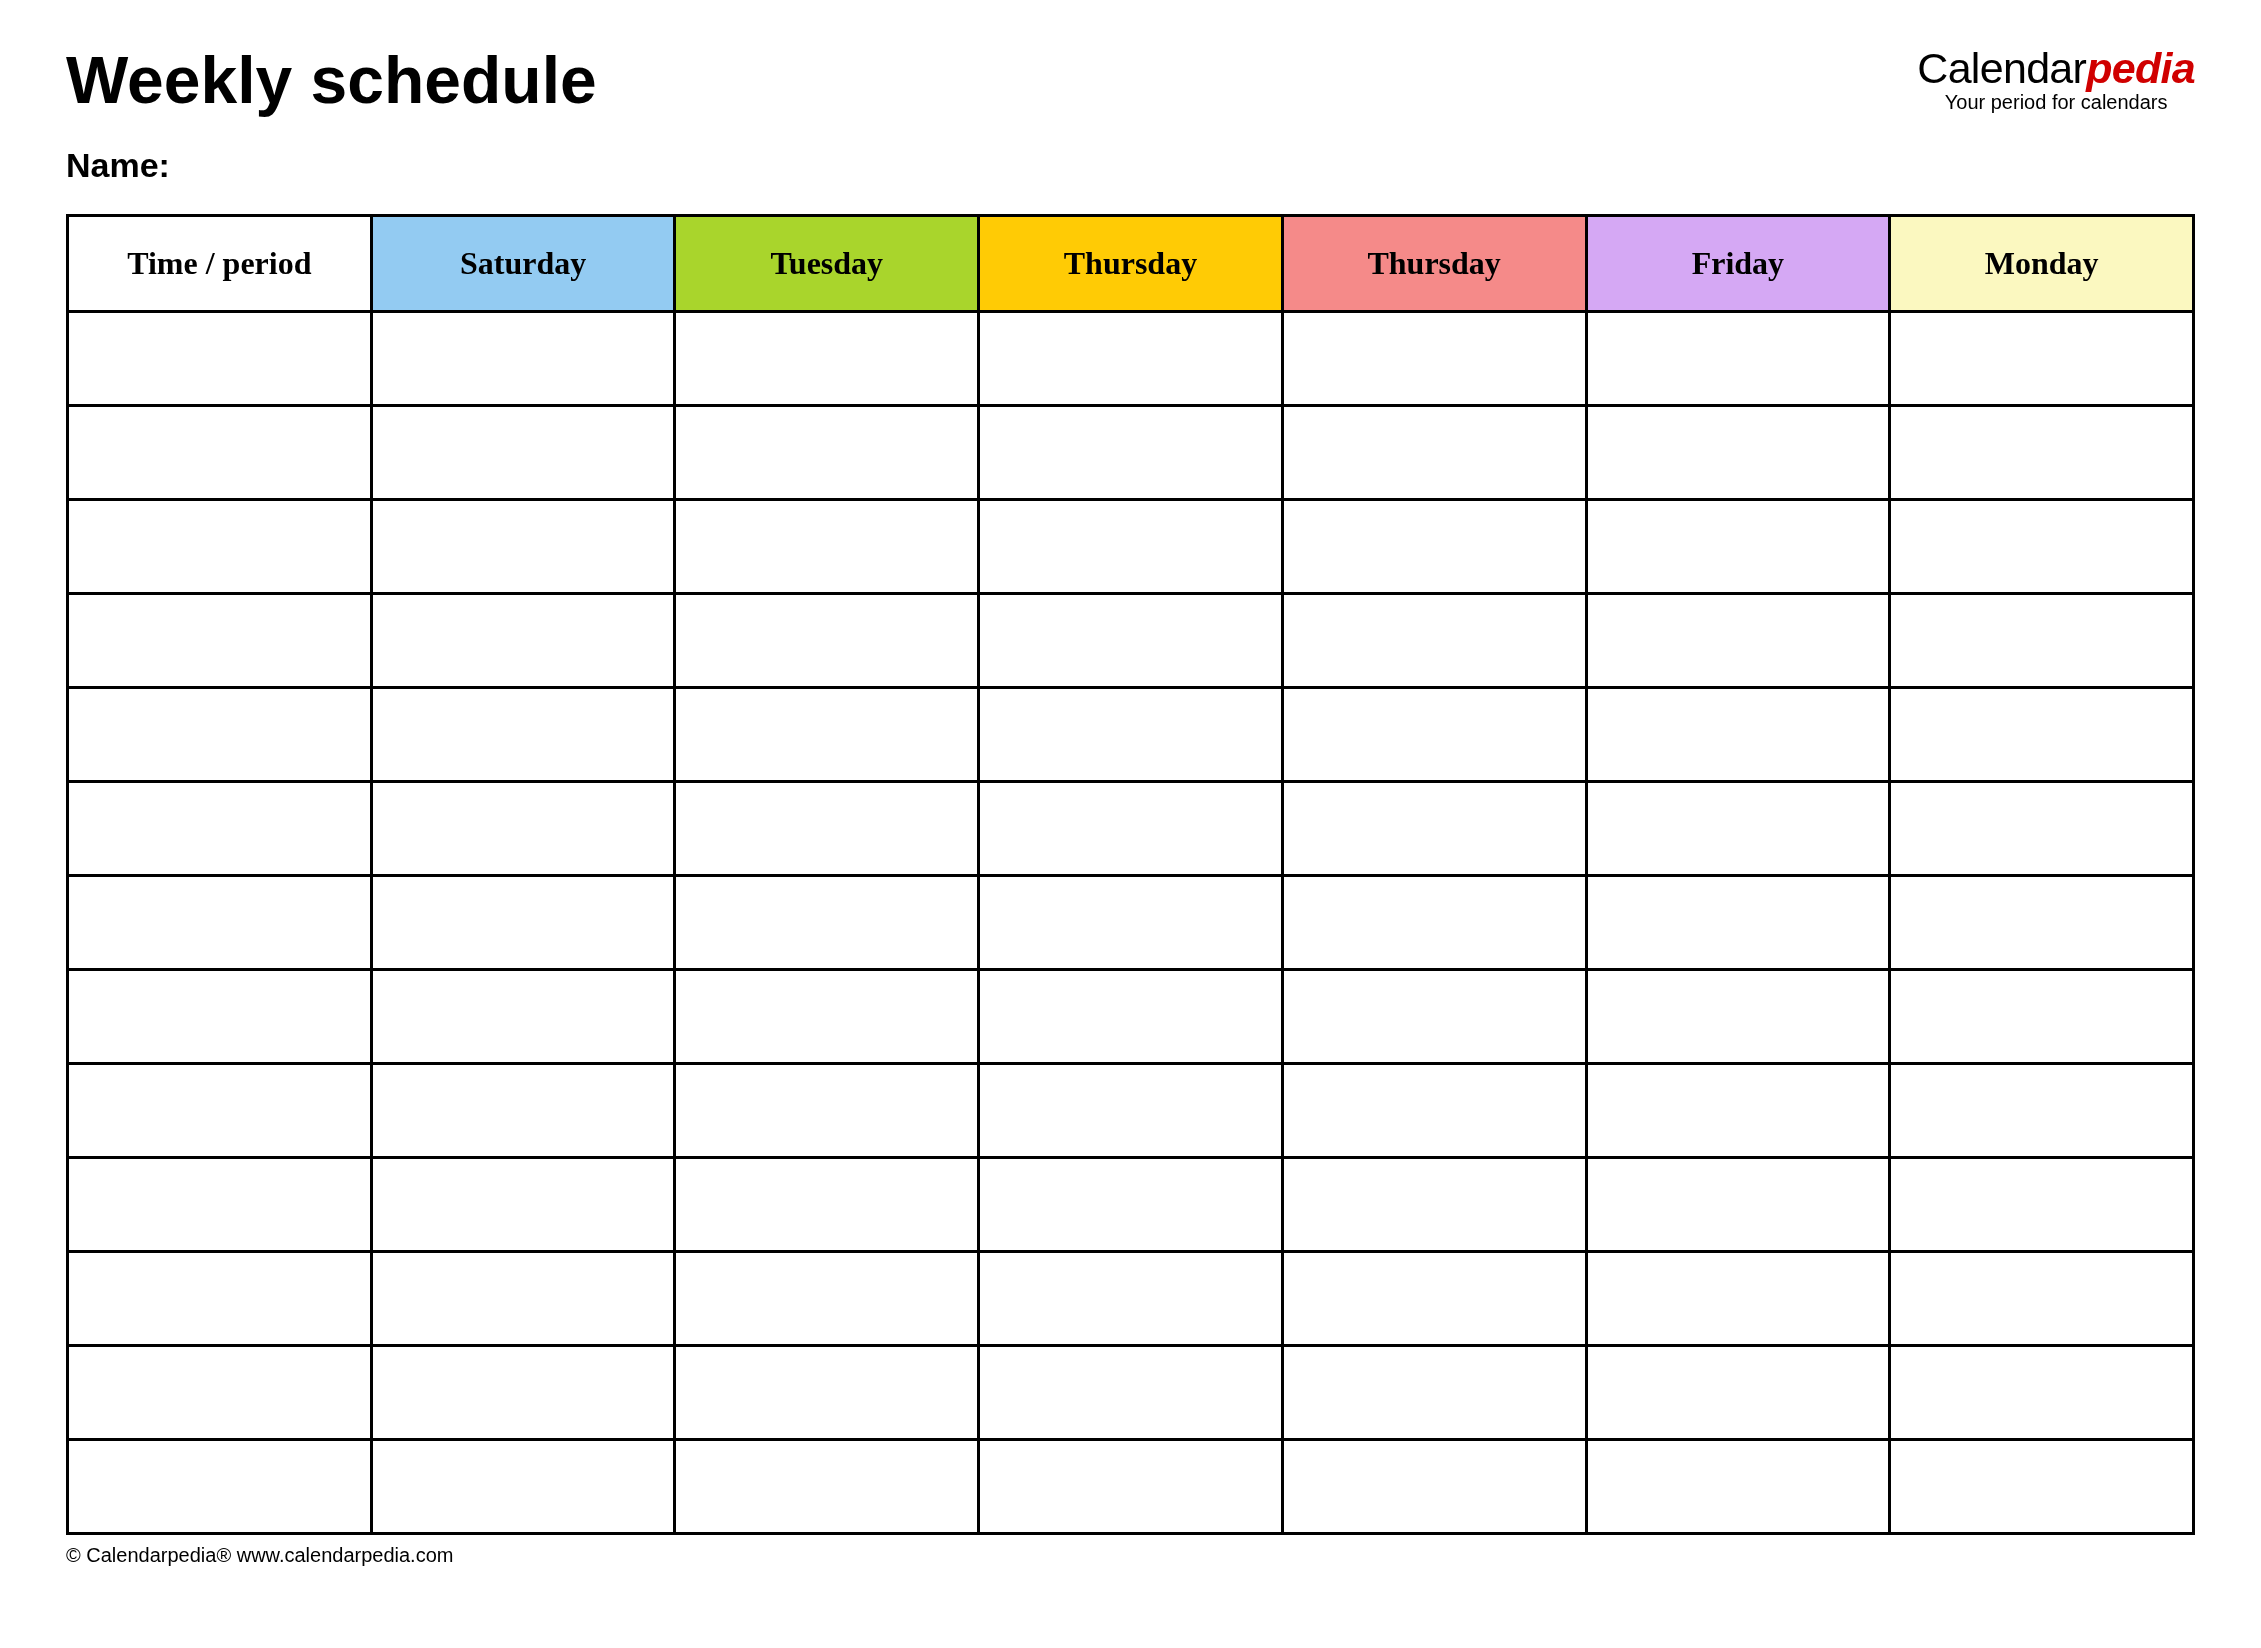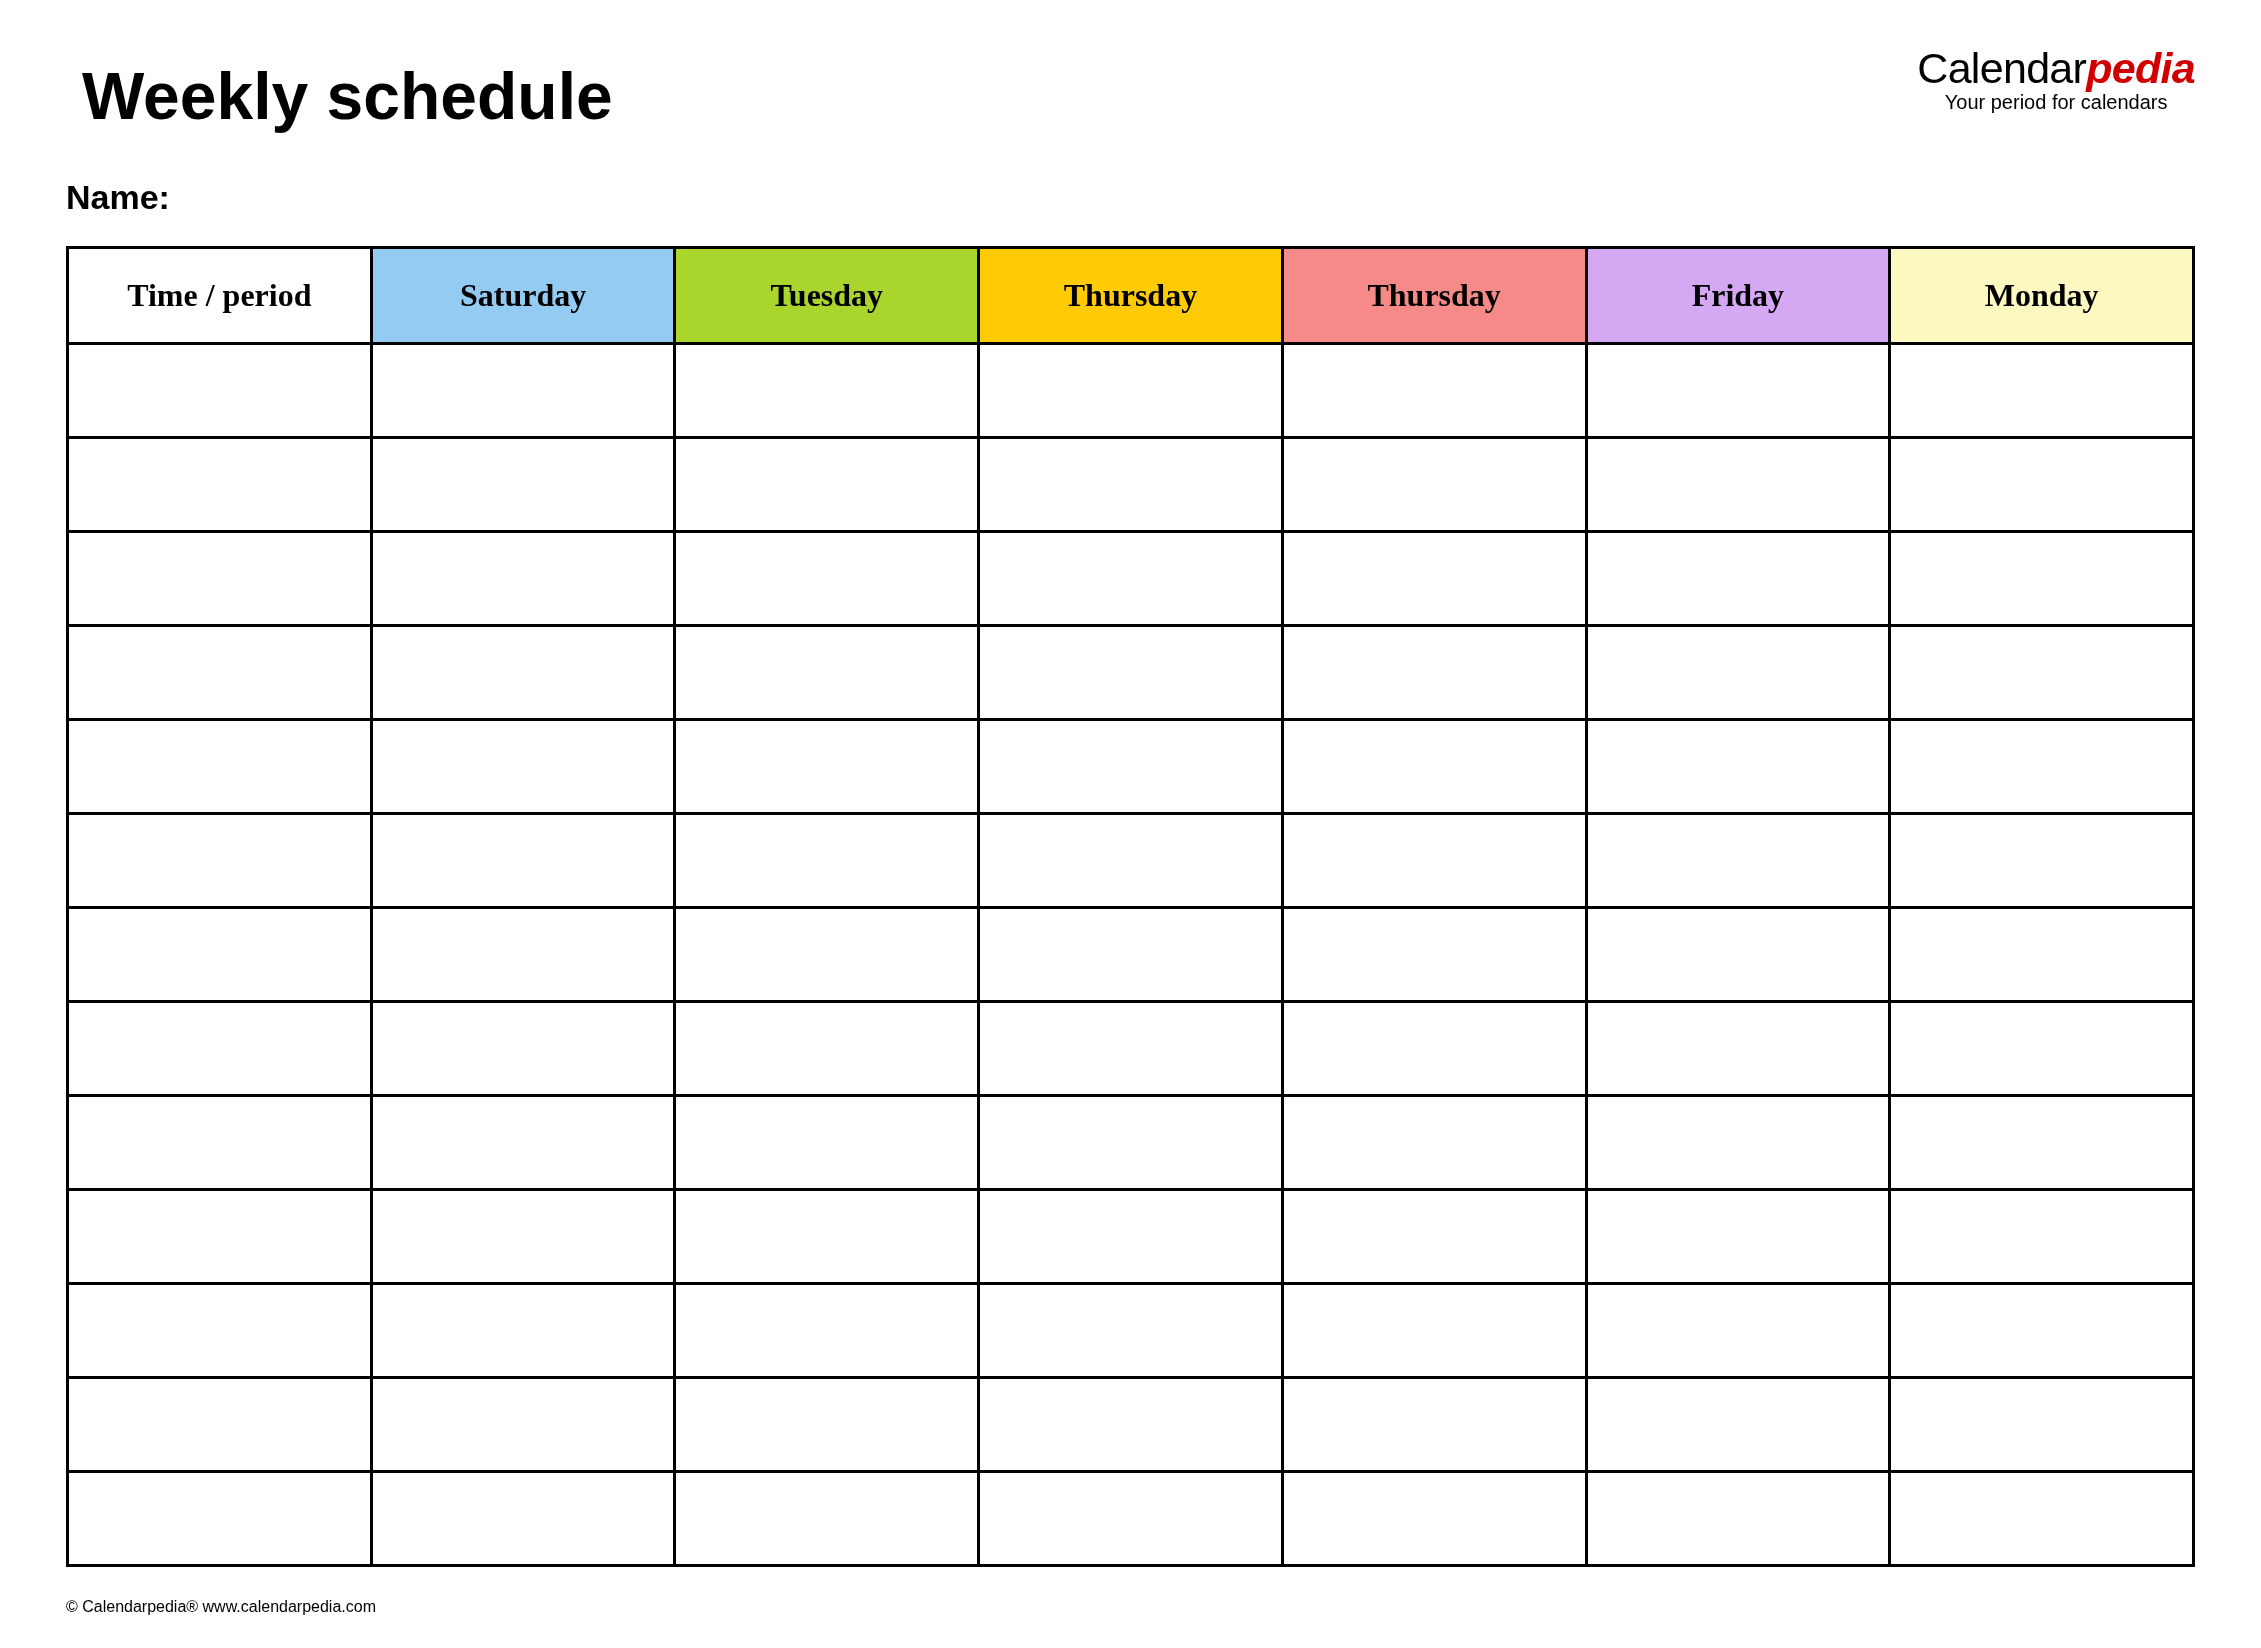--- a/index.html
+++ b/index.html
@@ -17,21 +17,21 @@
     position: relative;
   }
   .header-row {
     display: flex;
     justify-content: space-between;
     align-items: flex-start;
   }
   .title {
     font-size: 66px;
     font-weight: bold;
-    margin: 16px;
+    margin: 0;
     line-height: 1.1;
   }
   .logo {
     text-align: center;
     line-height: 1;
     padding-top: 3px;
   }
   .logo-main {
     font-size: 43px;
     font-weight: 400;
@@ -68,22 +68,22 @@
     text-align: center;
     vertical-align: middle;
     background: #fff;
     font-family: Liberation Serif, serif;
   }
   table.schedule td {
     height: 94px;
     background: #fff;
   }
   .footer {
-    font-size: 16px;
-    margin-top: 31px;
+    font-size: 20px;
+    margin-top: 9px;
   }
 </style>
 </head>
 <body>
 
 <div class="page">
 
   <div class="header-row">
     <h1 class="title">Weekly schedule</h1>
     <div class="logo">

